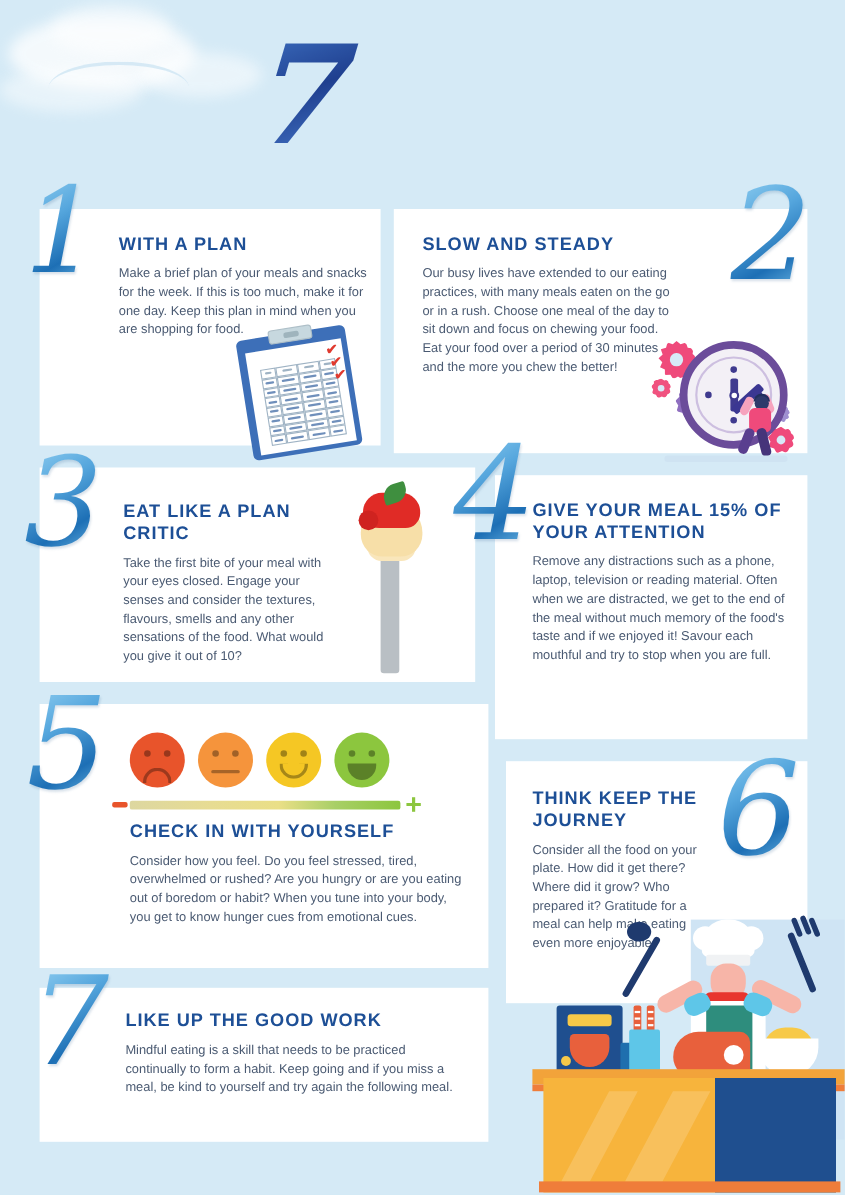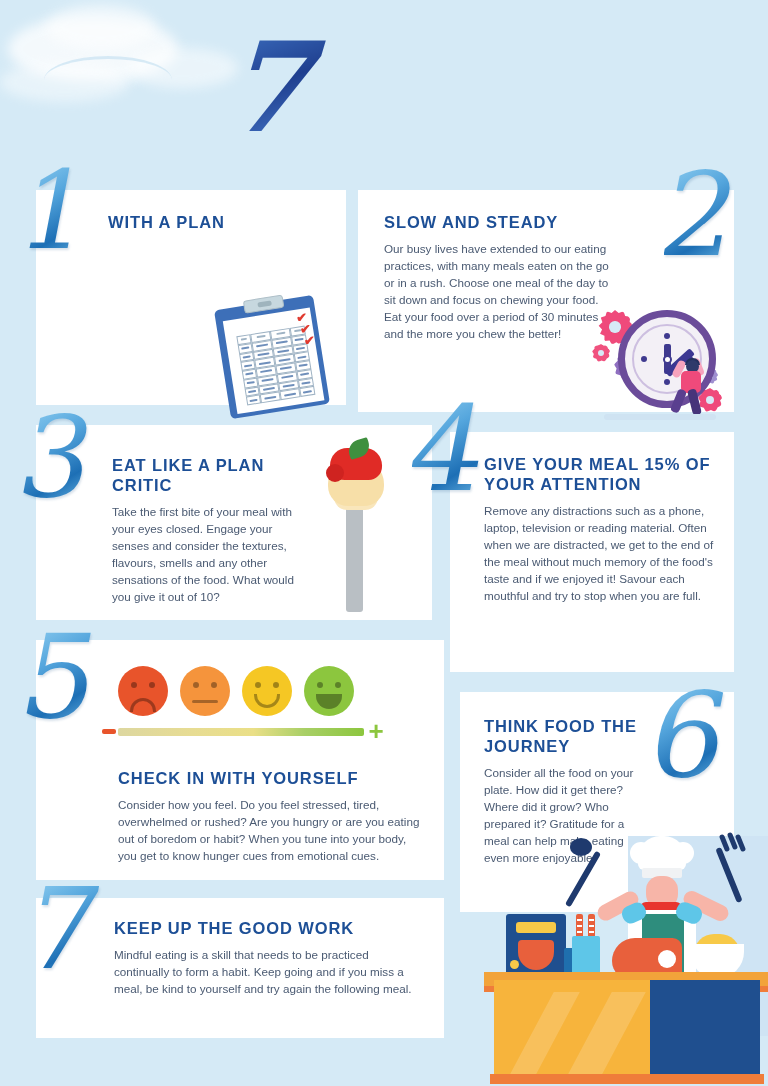--- a/index.html
+++ b/index.html
@@ -53,21 +53,21 @@
   #card3 { left:36px;  top:425px; width:396px; height:195px; }
   #card4 { left:450px; top:432px; width:284px; height:240px; }
   #card5 { left:36px;  top:640px; width:408px; height:240px; }
   #card6 { left:460px; top:692px; width:274px; height:220px; }
   #card7 { left:36px;  top:898px; width:408px; height:140px; }
 
   .pad1 { padding:22px 10px 0 72px; }
   .pad2 { padding:22px 120px 0 26px; }
   .pad3 { padding:30px 130px 0 76px; }
   .pad4 { padding:22px 18px 0 34px; }
-  .pad5 { padding:106px 20px 0 82px;margin-top:22px; }
+  .pad5 { padding:106px 20px 0 82px; }
   .pad6 { padding:24px 88px 0 24px; }
   .pad7 { padding:20px 24px 0 78px; }
 
   
   .num {
     position:absolute; font-family:"DejaVu Serif", serif; font-weight:400; font-style:italic;
     line-height:.84; pointer-events:none;
     background:linear-gradient(150deg,#8ecdf0 0%,#55a6dd 35%,#1d6fb5 70%,#73bde8 100%);
     -webkit-background-clip:text; background-clip:text; color:transparent;
     filter:drop-shadow(1px 2px 1px rgba(40,90,140,.18));
@@ -286,20 +286,21 @@
   <div class="cloud c4"></div>
   <div class="cloud-arc"></div>
 
   <div class="header">
     <div class="big7">7</div>
   </div>
 
   <div class="card" id="card1">
     <div class="pad1">
       <div class="h">WITH A PLAN</div>
+      <div class="p">Make a brief plan of your meals and snacks for the week. If this is too much, make it for one day. Keep this plan in mind when you are shopping for food.</div>
     </div>
   </div>
   <div class="num" id="n1">1</div>
 
   <div class="clipboard">
     <div class="cb-board"></div>
     <div class="cb-paper">
       <div class="cb-grid">
         <div class="hd">
             <span></span>
@@ -501,29 +502,29 @@
         <div class="eye r"></div>
         <div class="mouth"></div>
     </div>
     <div class="bar"></div>
     <div class="bar-minus"></div>
     <div class="bar-plus">+</div>
   </div>
 
   <div class="card" id="card6">
     <div class="pad6">
-      <div class="h">THINK FOOD THE JOURNEY</div>
+      <div class="h">THINK KEEP THE JOURNEY</div>
       <div class="p">Consider all the food on your plate. How did it get there? Where did it grow? Who prepared it? Gratitude for a meal can help make eating even more enjoyable.</div>
     </div>
   </div>
   <div class="num" id="n6">6</div>
 
   <div class="card" id="card7">
     <div class="pad7">
-      <div class="h">KEEP UP THE GOOD WORK</div>
+      <div class="h">LIKE UP THE GOOD WORK</div>
       <div class="p">Mindful eating is a skill that needs to be practiced continually to form a habit. Keep going and if you miss a meal, be kind to yourself and try again the following meal.</div>
     </div>
   </div>
   <div class="num" id="n7">7</div>
 
   <div class="chef-scene">
     <div class="cs-bg"></div>
     <div class="chef">
       <div class="ch-armL"></div>
       <div class="ch-armR"></div>

